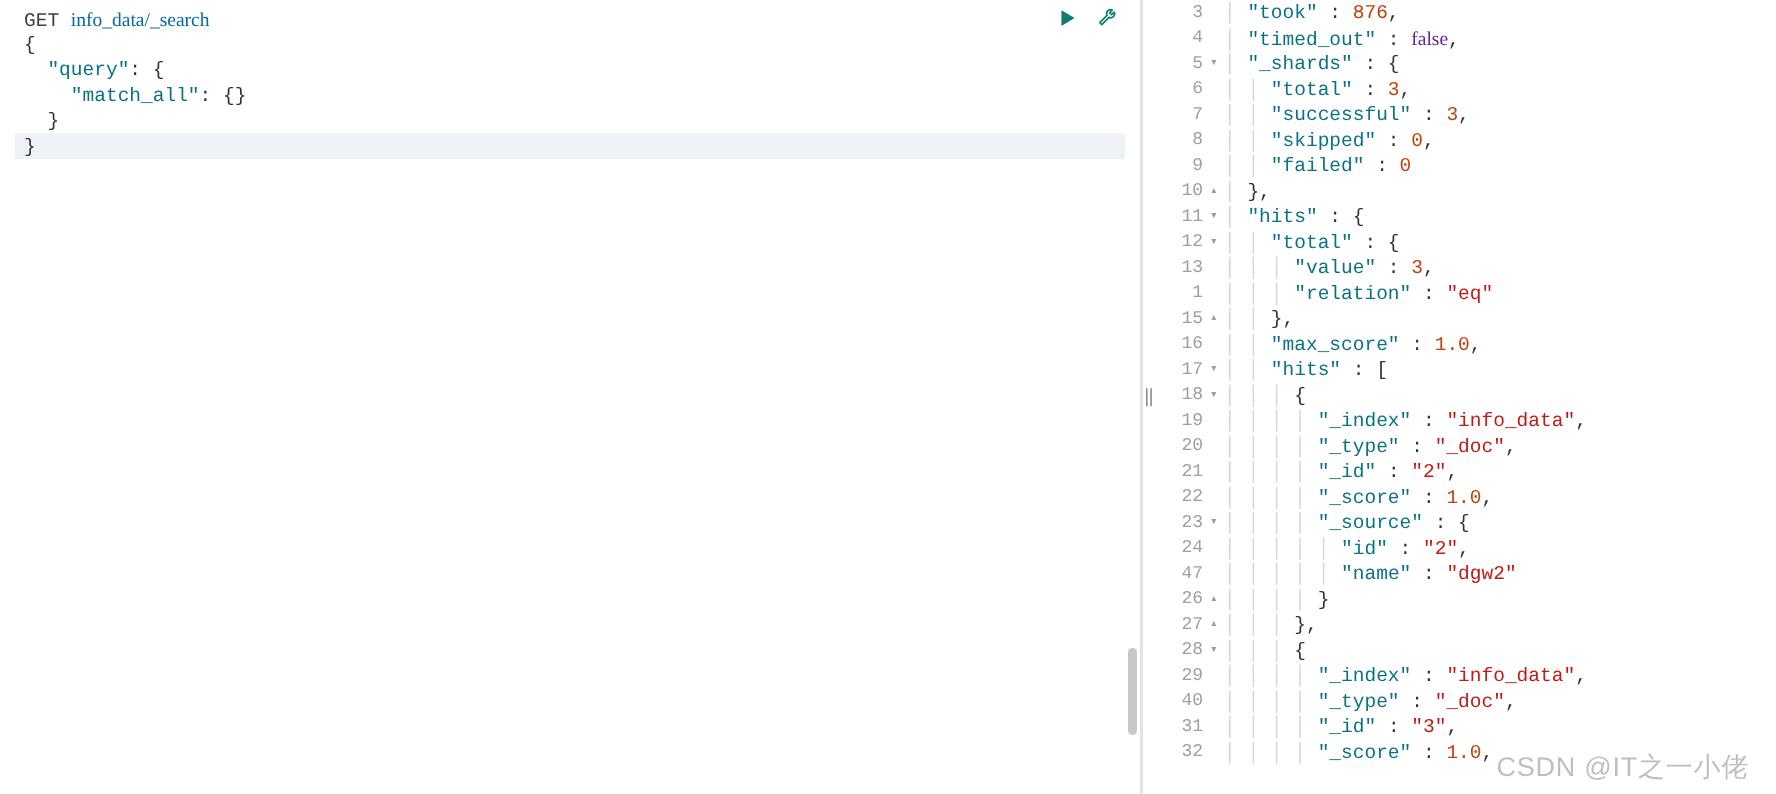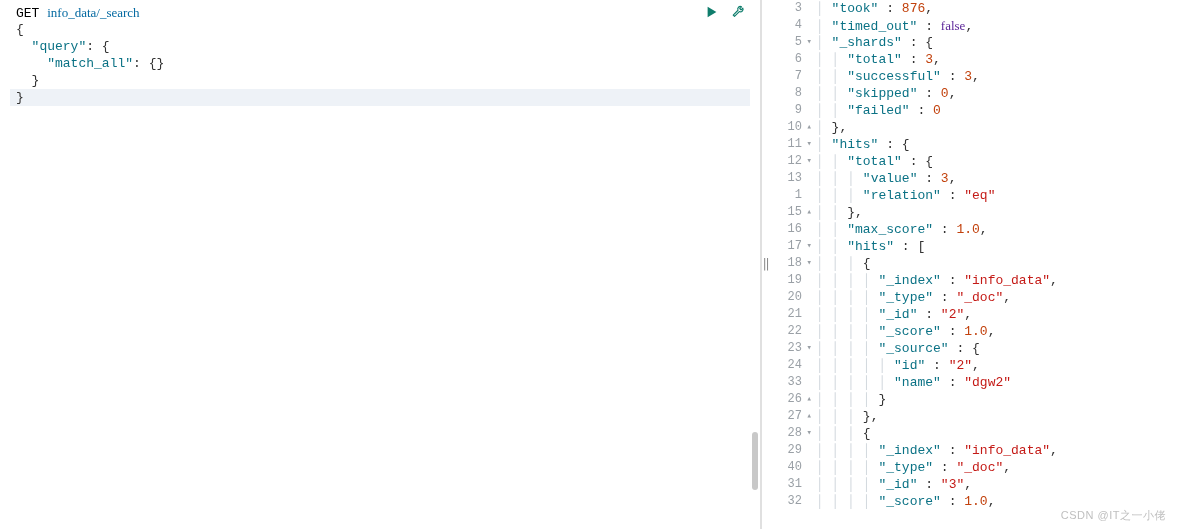--- a/index.html
+++ b/index.html
@@ -48,21 +48,21 @@
     height: 17px;
     line-height: 17px;
     padding-left: 6px;
     white-space: pre;
     color: #333;
   }
   .hl-line {
     background: #eef2f7;
     width: 740px;
   }
-  .tok-method { color: #000000; }
+  .tok-method { color: #404040; }
   .tok-path   { color: #0369a1; font-family: Liberation Serif, serif; }
   .tok-key    { color: #0b7285; }
   .tok-punct  { color: #333; }
   .r-key  { color: #0b7285; }
   .r-punc { color: #333; }
   .r-num  { color: #c2410c; }
   .r-bool { color: #5c2699; font-family: Liberation Serif, serif; }
   .r-str  { color: #c41a16; }
   .toolbar {
     position: absolute;
@@ -126,21 +126,21 @@
     line-height: 17px;
     white-space: pre;
     color: #333;
   }
   .ind-guide { color: #d0d6dc; }
   .watermark {
     position: absolute;
     right: 18px;
     bottom: 6px;
     font-family: sans-serif;
-    font-size: 11px;
+    font-size: 18px;
     color: #bfbfbf;
     letter-spacing: 0.5px;
     pointer-events: none;
   }
 </style>
 </head>
 <body>
 
 <div class="container">
 
@@ -188,21 +188,21 @@
         <div class="gut-row">15<span class="fold-mark">▴</span></div>
         <div class="gut-row">16</div>
         <div class="gut-row">17<span class="fold-mark">▾</span></div>
         <div class="gut-row">18<span class="fold-mark">▾</span></div>
         <div class="gut-row">19</div>
         <div class="gut-row">20</div>
         <div class="gut-row">21</div>
         <div class="gut-row">22</div>
         <div class="gut-row">23<span class="fold-mark">▾</span></div>
         <div class="gut-row">24</div>
-        <div class="gut-row">33</div>
+        <div class="gut-row">47</div>
         <div class="gut-row">26<span class="fold-mark">▴</span></div>
         <div class="gut-row">27<span class="fold-mark">▴</span></div>
         <div class="gut-row">28<span class="fold-mark">▾</span></div>
         <div class="gut-row">29</div>
         <div class="gut-row">40</div>
         <div class="gut-row">31</div>
         <div class="gut-row">32</div>
       </div>
     <div class="right-code" id="right-code">
         <div class="right-line"><span class="ind-guide">│ </span><span class="r-key">"took"</span><span class="r-punc"> : </span><span class="r-num">876</span><span class="r-punc">,</span></div>

